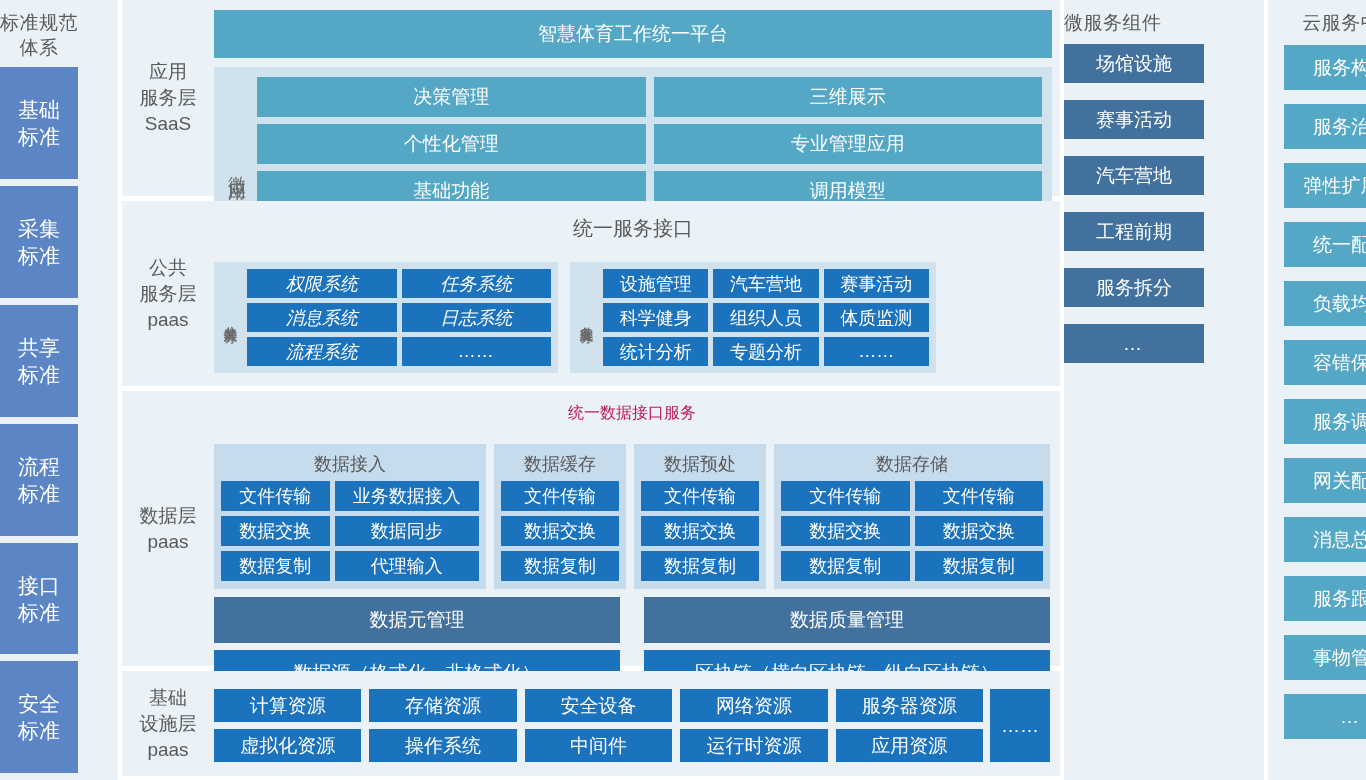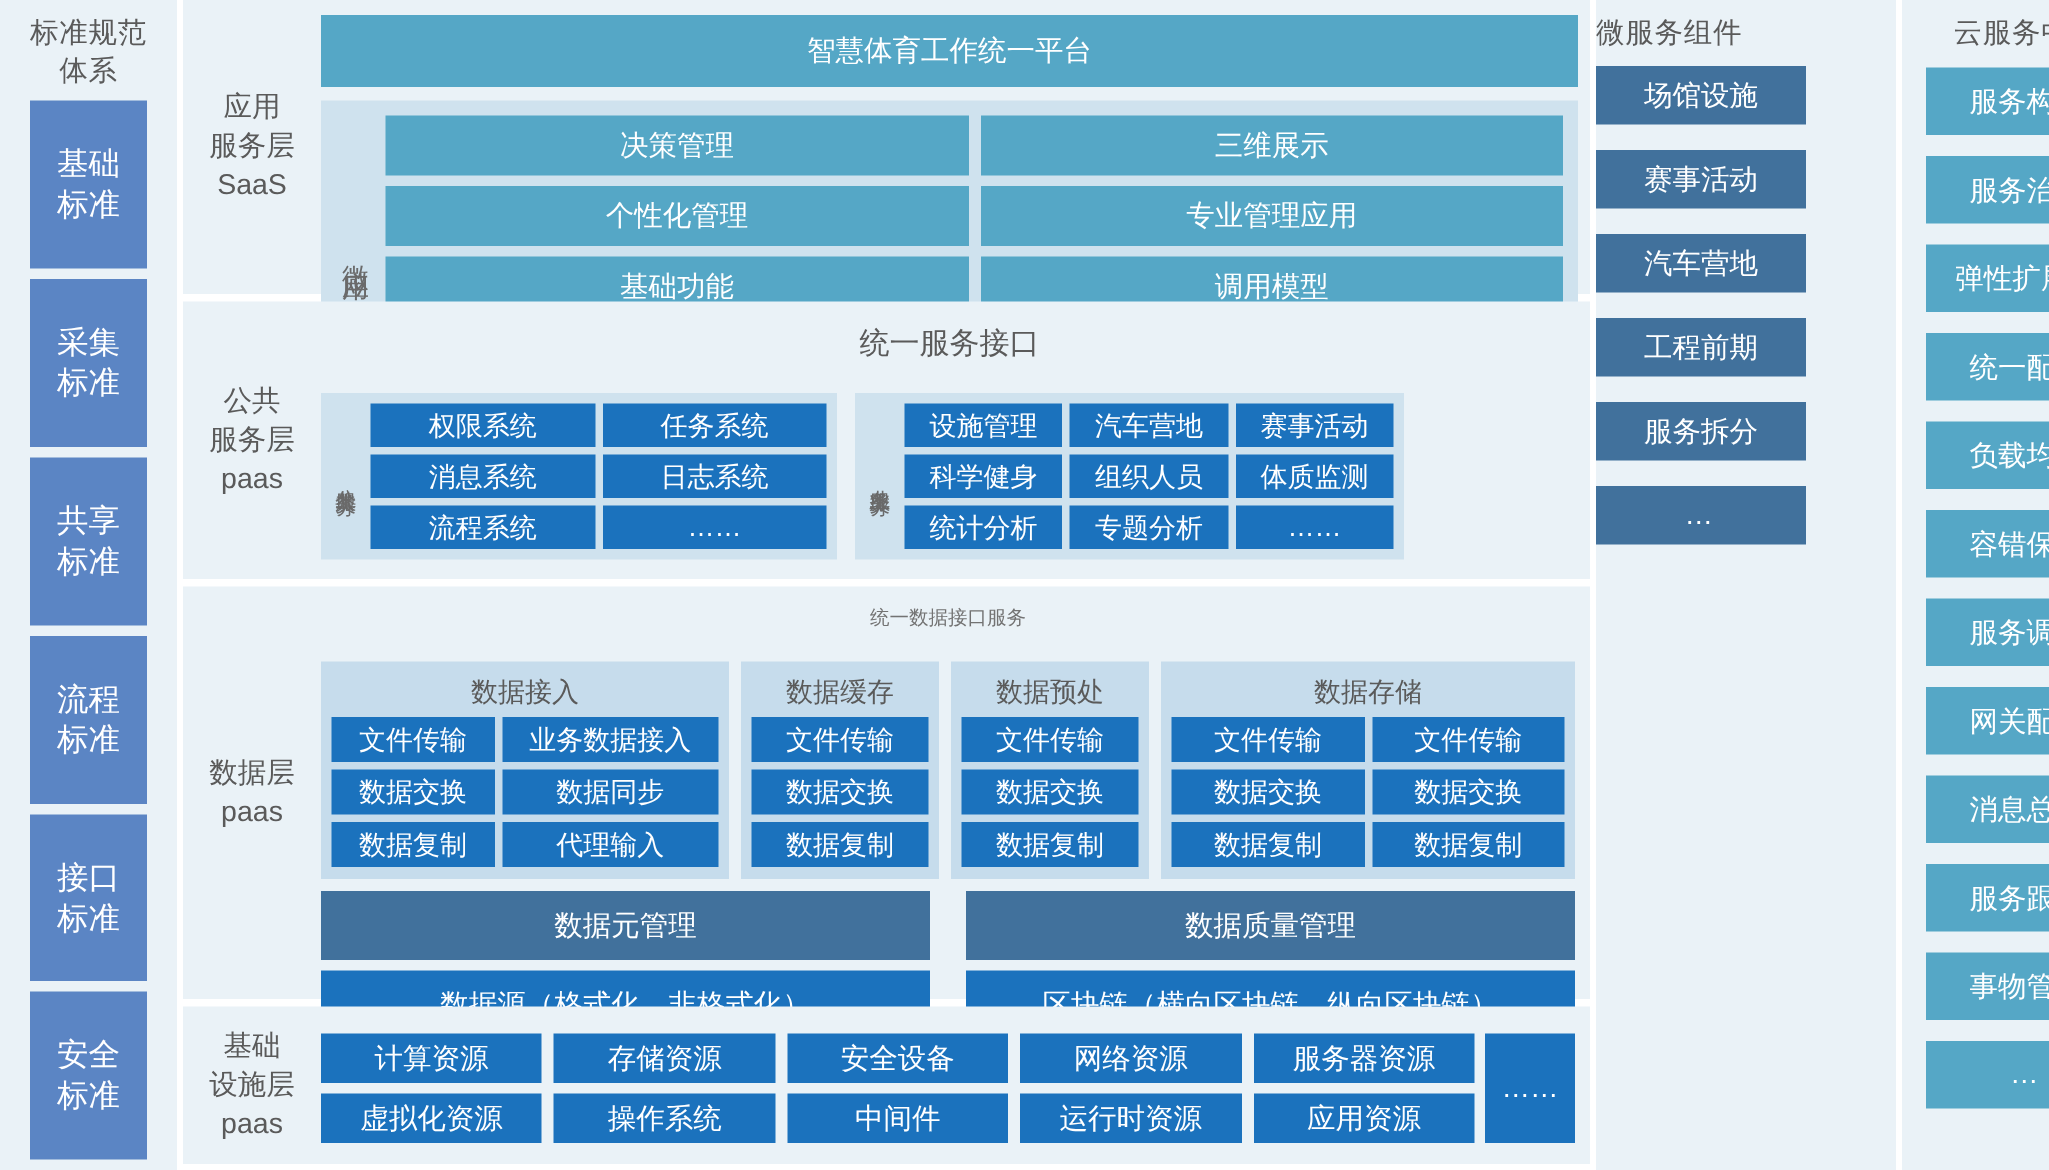--- a/index.html
+++ b/index.html
@@ -12,21 +12,21 @@
   .stage{position:relative;width:1366px;height:780px;display:flex;gap:4px;}
 
   
   .panel{background:#eaf2f7;}
   .col-title{
     text-align:center;color:#5a5a5a;font-size:19px;line-height:25px;
     padding-top:8px;font-weight:normal;letter-spacing:.5px;
   }
 
   
-  .rail{width:118px;flex:0 0 118px;display:flex;flex-direction:column;align-items:center;}
+  .rail{width:118px;flex:0 0 118px;display:flex;flex-direction:column;align-items:flex-start;}
   .rail .col-title{padding-top:10px;margin-bottom:7px;}
   .std-box{
     width:78px;background:#5b85c4;color:#fff;
     display:flex;align-items:center;justify-content:center;text-align:center;
     font-size:21px;line-height:27px;margin-bottom:7px;
   }
 
   
   .center{flex:0 0 938px;width:938px;display:flex;flex-direction:column;gap:5px;}
   .layer{display:flex;background:#eaf2f7;}
@@ -57,21 +57,21 @@
     display:flex;align-items:center;justify-content:center;
     flex:0 0 26px;
   }
   .app-grid{flex:1;display:grid;grid-template-columns:repeat(2,1fr);gap:7px 8px;}
   .app-grid .chip{height:40px;}
 
   
   .ps-wrap{display:flex;gap:12px;}
   .ps-group{background:#cfe2ee;padding:7px;display:flex;gap:6px;flex:1;}
   .ps-grid{flex:1;display:grid;gap:5px;}
-  .ps-grid.two{grid-template-columns:repeat(2,1fr);}
+  .ps-grid.two{grid-template-columns:repeat(2,1fr);font-style:italic;}
   .ps-grid.three{grid-template-columns:repeat(3,1fr);}
   .ps-grid .chip{height:29px;font-size:18px;}
 
   
   .data-cols{display:flex;gap:8px;margin-bottom:8px;}
   .data-col{background:#c6dcec;padding:5px 7px 8px;}
   .data-col .dc-title{text-align:center;color:#5a5a5a;font-size:18px;padding:3px 0 5px;}
   .dc-grid{display:grid;gap:5px;}
   .dc-grid.one{grid-template-columns:1fr;}
   .dc-grid.two{grid-template-columns:auto auto;}
@@ -225,21 +225,21 @@
     </div>
 
     <div class="layer" style="height:275px">
       <div class="layer-label">
         <div>
           <div>数据层</div>
           <div>paas</div>
         </div>
       </div>
       <div class="layer-body" style="padding:10px 10px 10px 0">
-        <div class="band" style="background:none;color:#737373;padding:2px 0 12px;font-size:13px">统一数据接口服务</div>
+        <div class="band" style="background:none;color:#be185d;padding:2px 0 12px;font-size:16px">统一数据接口服务</div>
         <div class="data-cols">
 
           <div class="data-col" style="flex:0 0 258px">
             <div class="dc-title">数据接入</div>
             <div class="dc-grid two">
               <div class="chip blue">文件传输</div>
               <div class="chip blue">业务数据接入</div>
               <div class="chip blue">数据交换</div>
               <div class="chip blue">数据同步</div>
               <div class="chip blue">数据复制</div>

